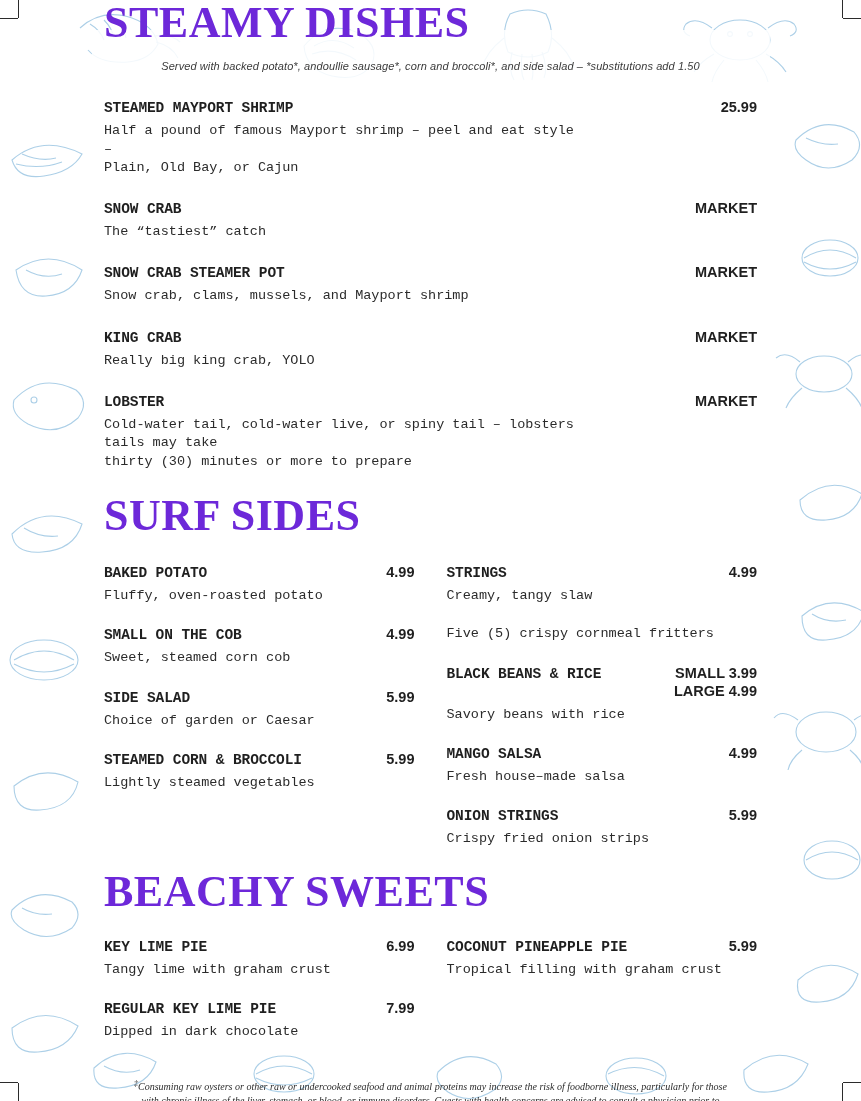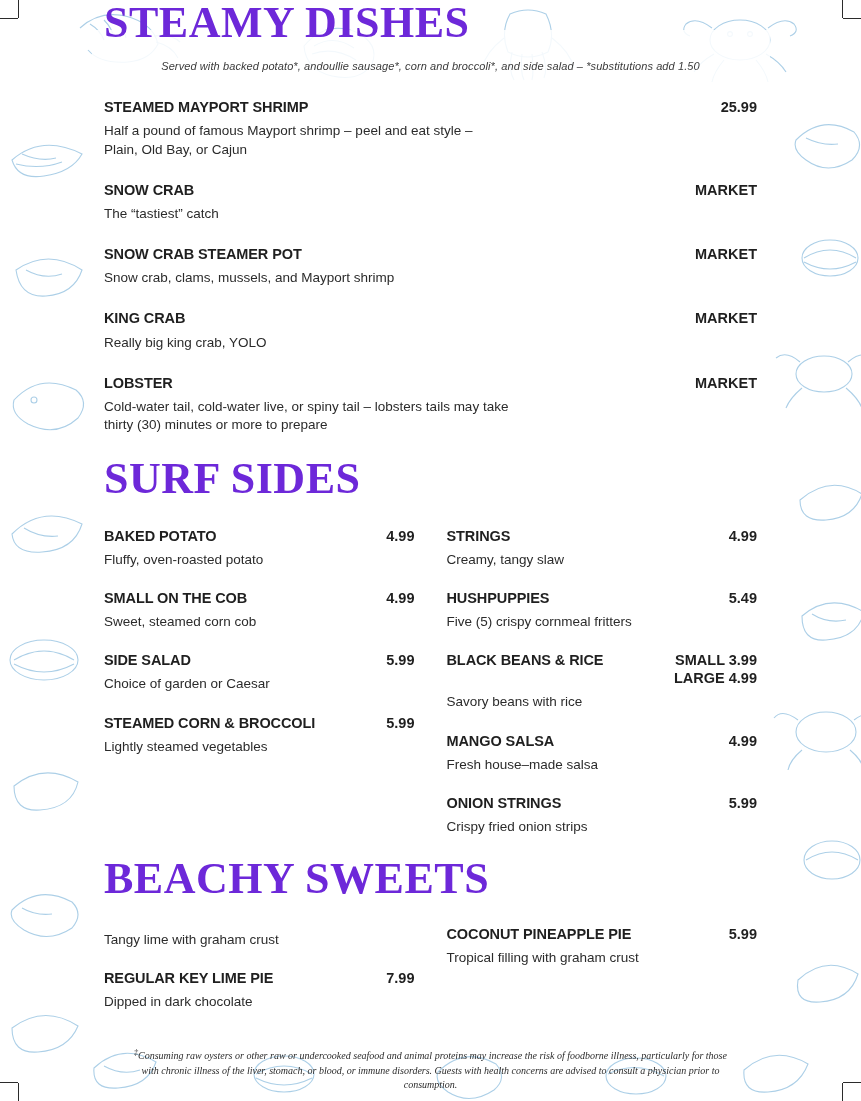--- a/index.html
+++ b/index.html
@@ -87,37 +87,37 @@
   .items { margin-top: 26px; }
 
   .item { margin-bottom: 22px; }
 
   .item-head {
     display: flex;
     align-items: baseline;
     justify-content: space-between;
   }
   .item-name {
-    font-family: Liberation Sans, sans-serif;
+    font-family: Liberation Mono, monospace;
     font-weight: 700;
     font-size: 14.5px;
     letter-spacing: -0.1px;
     color: #1f1f1f;
   }
   .item-price {
     font-family: "Liberation Sans", sans-serif;
     font-weight: 700;
     font-size: 14.5px;
     color: #1f1f1f;
     white-space: pre-line;
     text-align: right;
     line-height: 1.25;
   }
   .item-desc {
-    font-family: Liberation Sans, sans-serif;
+    font-family: Liberation Mono, monospace;
     font-size: 13.5px;
     color: #2b2b2b;
     margin-top: 6px;
     line-height: 1.35;
     max-width: 480px;
     white-space: pre-line;
   }
 
   
   .two-col {
@@ -376,24 +376,20 @@
 
           <div class="item">
             <div class="item-head">
               <span class="item-name">STRINGS</span>
               <span class="item-price">4.99</span>
             </div>
             <div class="item-desc">Creamy, tangy slaw</div>
           </div>
 
           <div class="item">
-            <div class="item-head">
-              <span class="item-name">HUSHPUPPIES</span>
-              <span class="item-price">5.49</span>
-            </div>
             <div class="item-desc">Five (5) crispy cornmeal fritters</div>
           </div>
 
           <div class="item">
             <div class="item-head">
               <span class="item-name">BLACK BEANS &amp; RICE</span>
               <span class="item-price">SMALL 3.99
 LARGE 4.99</span>
             </div>
             <div class="item-desc">Savory beans with rice</div>
@@ -419,20 +415,24 @@
       </div>
     </section>
 
     <section class="sweets-wrap">
       <h1 class="section-title title-sweets">BEACHY SWEETS</h1>
 
       <div class="two-col">
         <div class="col">
 
           <div class="item">
+            <div class="item-head">
+              <span class="item-name">KEY LIME PIE</span>
+              <span class="item-price">6.99</span>
+            </div>
             <div class="item-desc">Tangy lime with graham crust</div>
           </div>
 
           <div class="item">
             <div class="item-head">
               <span class="item-name">REGULAR KEY LIME PIE</span>
               <span class="item-price">7.99</span>
             </div>
             <div class="item-desc">Dipped in dark chocolate</div>
           </div>

